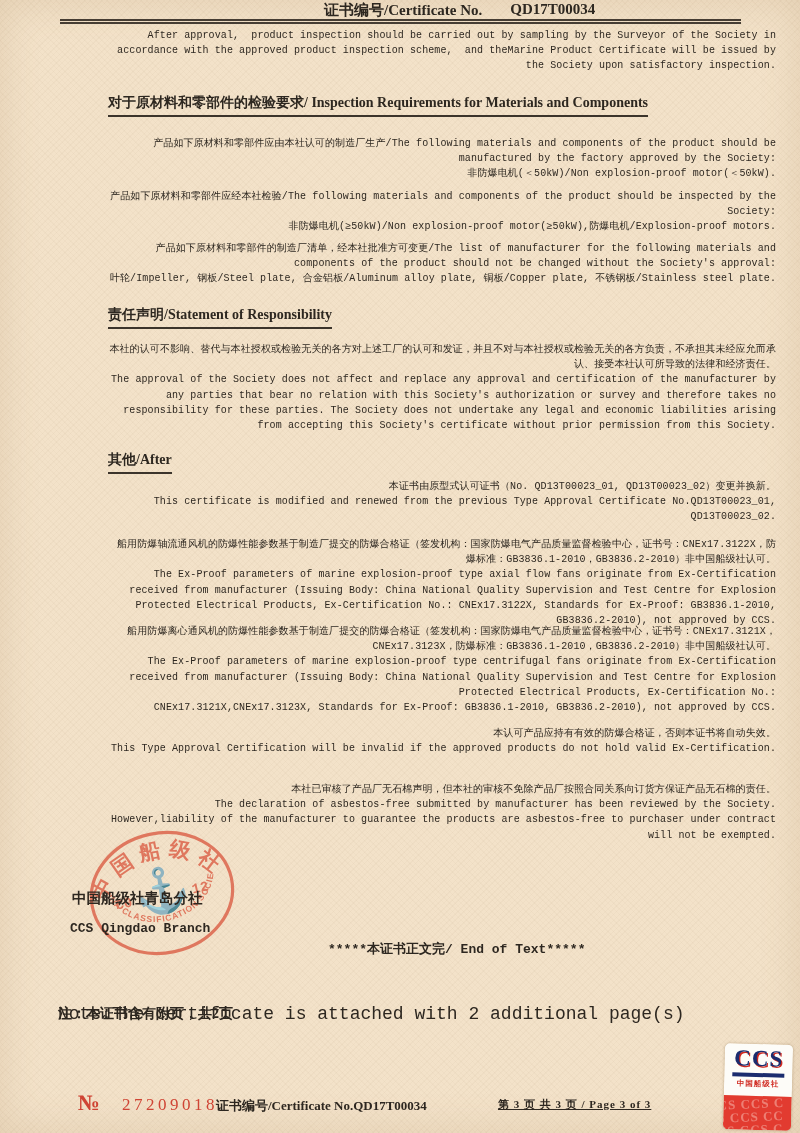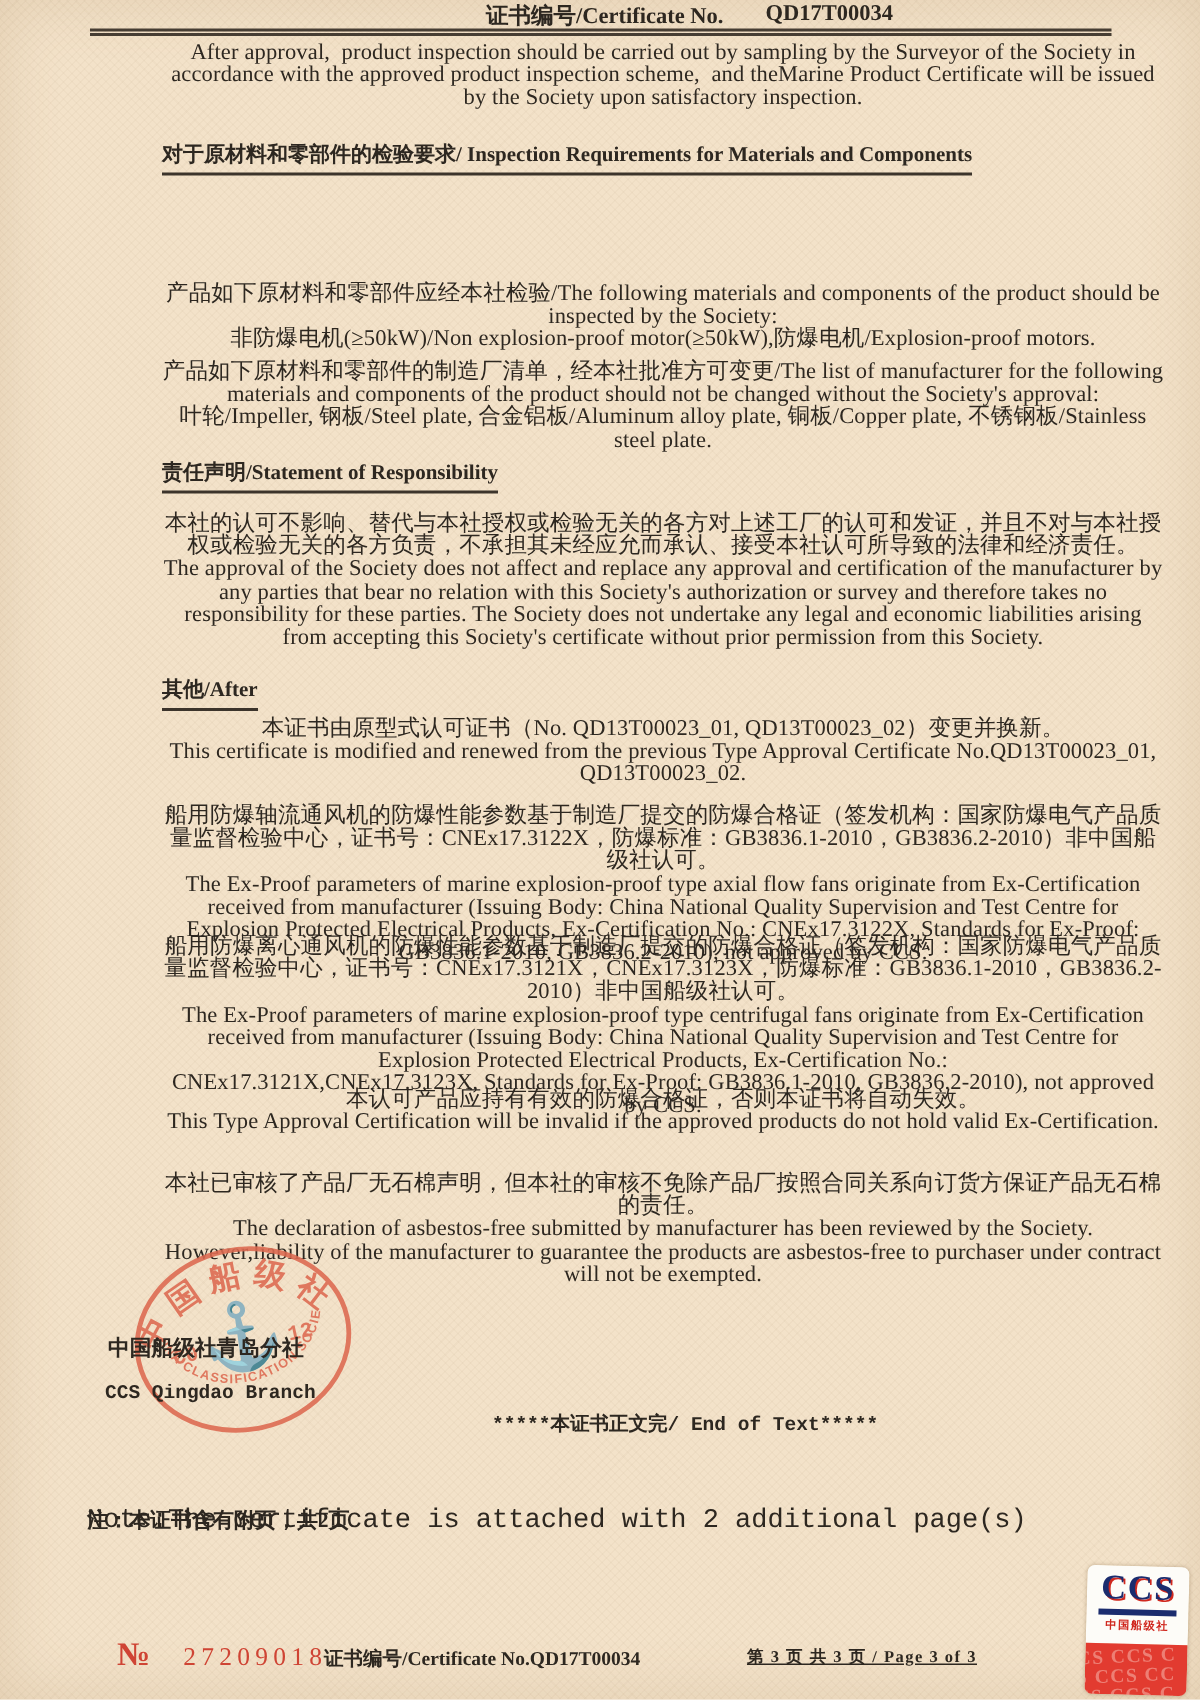--- a/index.html
+++ b/index.html
@@ -18,23 +18,23 @@
 
   
   .title-row { position:absolute; left:284px; top:1px; display:flex; gap:28px;
     font-family:"Liberation Serif", serif; font-weight:bold; font-size:15px; white-space:nowrap;margin-left:40px; }
   .rule-double { position:absolute; left:60px; top:19px; width:681px; height:5px;
     border-top:2px solid #463d33; border-bottom:2px solid #463d33; }
 
   
   .p-body {
     position:absolute; left:108px; width:668px;
-    font-family:Liberation Serif, serif;
-    font-size:15px; line-height:15.2px; white-space:pre-wrap;
-    color:#2d2720; text-align:center; letter-spacing:.1px;
+    font-family:Liberation Mono, monospace;
+    font-size:10px; line-height:15.2px; white-space:pre-wrap;
+    color:#2d2720; text-align:right; letter-spacing:.1px;
   }
   .heading {
     position:absolute; left:60px;
     font-family:"Liberation Serif", serif; font-weight:bold; font-size:14px;
     white-space:nowrap; border-bottom:2px solid #3c342b; padding-bottom:3px;margin-left:48px;
   }
 
   
   .seal { position:absolute; left:86px; top:828px; width:152px; height:130px;
     transform:rotate(-12deg); opacity:.88; }
@@ -83,20 +83,22 @@
 
   <div class="title-row">
     <span>证书编号/Certificate No.</span>
     <span>QD17T00034</span>
   </div>
   <div class="rule-double"></div>
 
   <div class="p-body" style="top:28px">After approval,  product inspection should be carried out by sampling by the Surveyor of the Society in accordance with the approved product inspection scheme,  and theMarine Product Certificate will be issued by the Society upon satisfactory inspection.</div>
 
   <div class="heading" style="top:94px">对于原材料和零部件的检验要求/ Inspection Requirements for Materials and Components</div>
+  <div class="p-body" style="top:136px">产品如下原材料和零部件应由本社认可的制造厂生产/The following materials and components of the product should be manufactured by the factory approved by the Society:
+非防爆电机(＜50kW)/Non explosion-proof motor(＜50kW).</div>
   <div class="p-body" style="top:189px">产品如下原材料和零部件应经本社检验/The following materials and components of the product should be inspected by the Society:
 非防爆电机(≥50kW)/Non explosion-proof motor(≥50kW),防爆电机/Explosion-proof motors.</div>
   <div class="p-body" style="top:241px">产品如下原材料和零部件的制造厂清单，经本社批准方可变更/The list of manufacturer for the following materials and components of the product should not be changed without the Society's approval:
 叶轮/Impeller, 钢板/Steel plate, 合金铝板/Aluminum alloy plate, 铜板/Copper plate, 不锈钢板/Stainless steel plate.</div>
 
   <div class="heading" style="top:306px">责任声明/Statement of Responsibility</div>
   <div class="p-body" style="top:342px">本社的认可不影响、替代与本社授权或检验无关的各方对上述工厂的认可和发证，并且不对与本社授权或检验无关的各方负责，不承担其未经应允而承认、接受本社认可所导致的法律和经济责任。
 The approval of the Society does not affect and replace any approval and certification of the manufacturer by any parties that bear no relation with this Society's authorization or survey and therefore takes no responsibility for these parties. The Society does not undertake any legal and economic liabilities arising from accepting this Society's certificate without prior permission from this Society.</div>
 
   <div class="heading" style="top:451px">其他/After</div>

